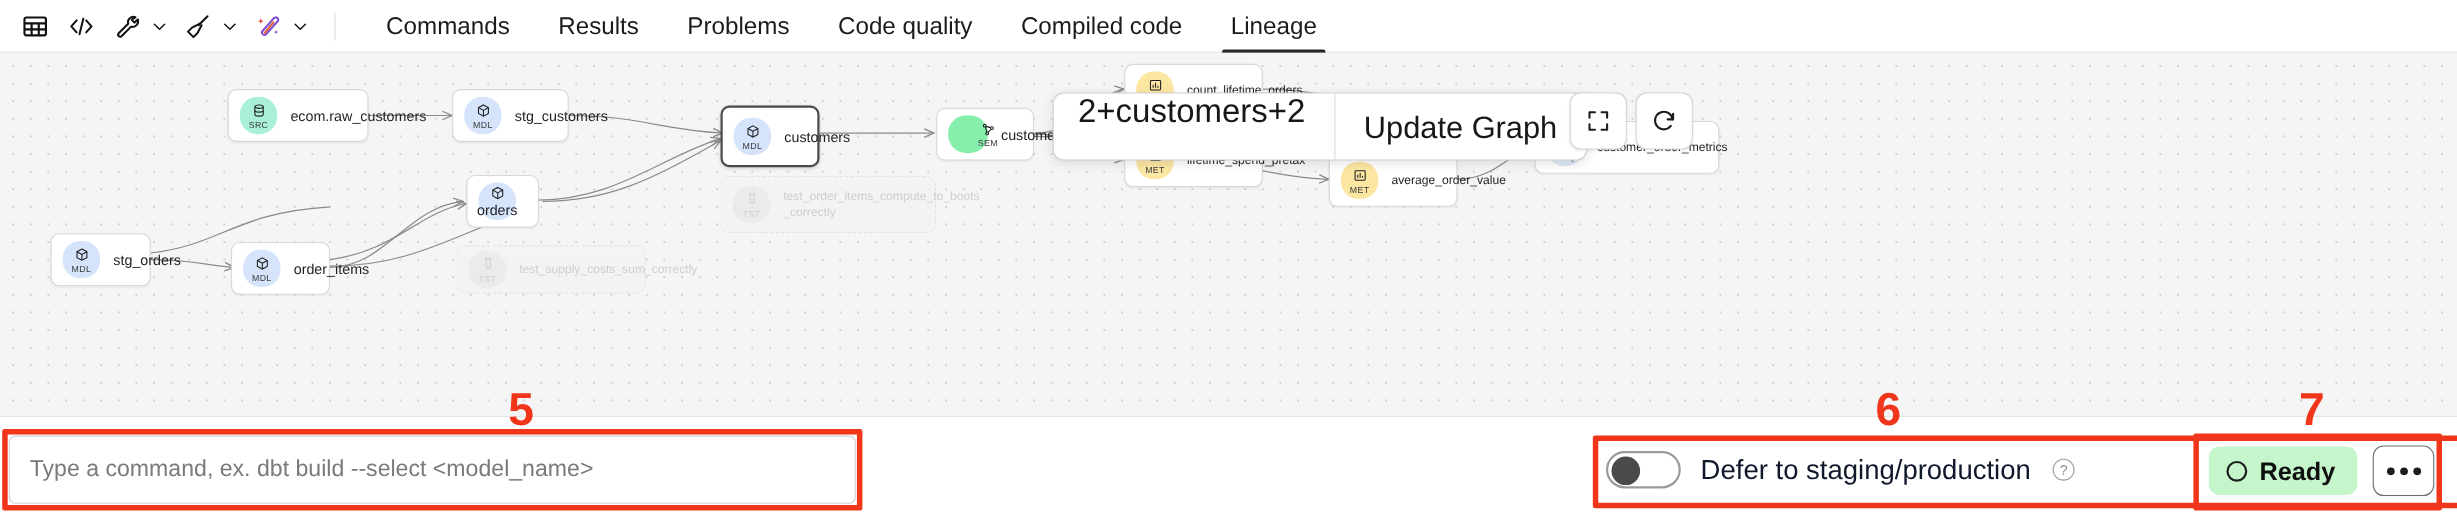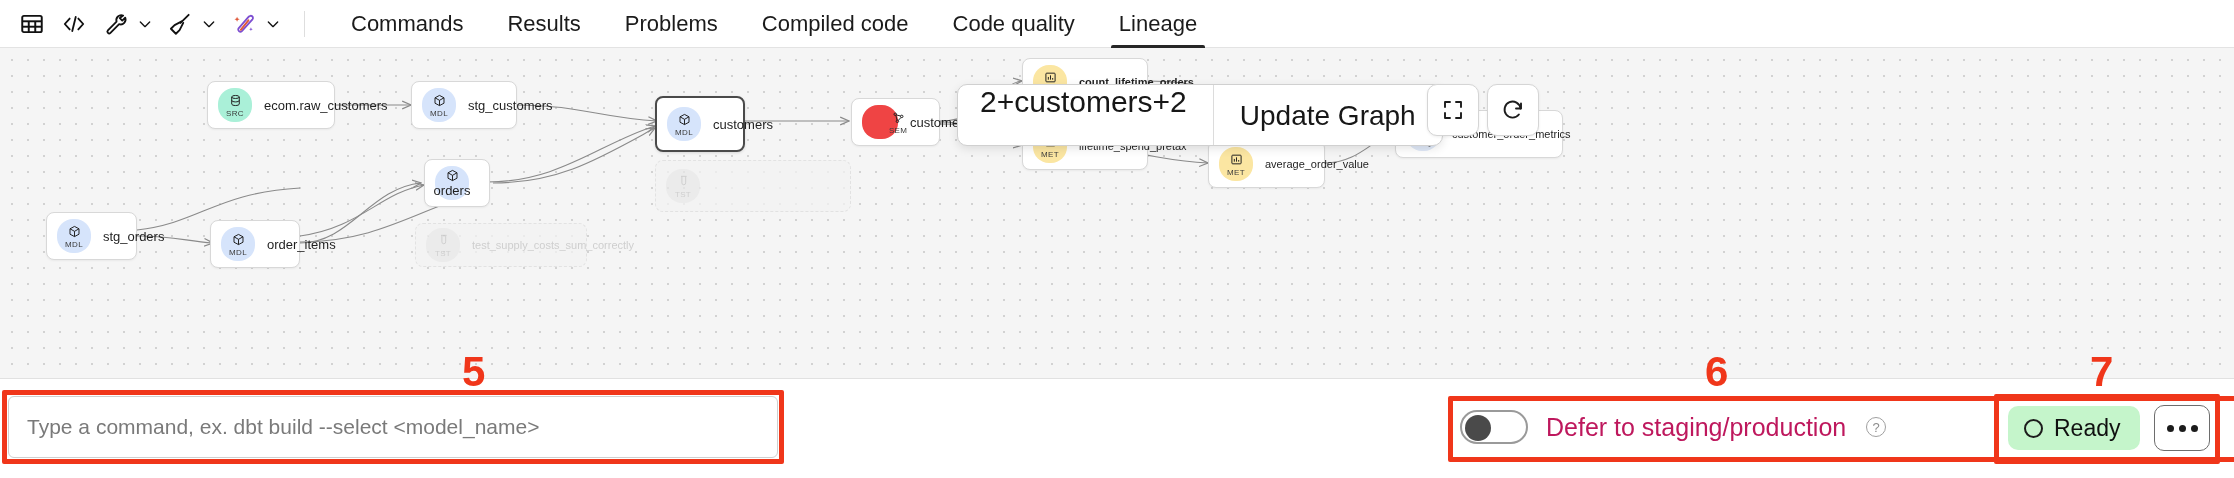--- a/index.html
+++ b/index.html
@@ -62,21 +62,21 @@
 
   .badge {
     width: 34px; height: 34px; border-radius: 16px; flex: 0 0 34px;
     display: flex; flex-direction: column; align-items: center; justify-content: center;
     margin-right: 12px;
   }
   .badge .glyph { line-height: 1; display: flex; align-items:center; justify-content:center; height: 15px;}
   .badge .kind { font-size: 8px; letter-spacing: .3px; color: #3a3a3a; margin-top: 1px; }
   .badge-SRC { background: #aaf0d8; }
   .badge-MDL { background: #d6e4fb; }
-  .badge-SEM { background: #ef4444; padding-left: 36px; }
+  .badge-SEM { background: #86efac; padding-left: 36px; }
   .badge-MET { background: #fbe6a2; }
   .badge-TST { background: #e8e8e8; }
   .badge-SVQ { background: #dfe8f7; }
   .node-label { font-size: 13px; color: #1f1f1f; white-space: nowrap; }
   .node.ghost .node-label { color: #c2c2c2; }
   .node.ghost .badge .kind { color: #c2c2c2; }
   .node-label.two-line { line-height: 14px; white-space: normal; max-width: 175px; }
   .node-label.tiny { font-size: 11px; }
 
   
@@ -122,34 +122,34 @@
     display: flex; align-items: center; gap: 18px;
   }
   .toggle {
     width: 68px; height: 34px; border-radius: 18px;
     background: #ffffff; border: 2px solid #9a9a9a; position: relative; cursor: pointer;
   }
   .toggle .knob {
     position: absolute; left: 3px; top: 3px; width: 26px; height: 26px; border-radius: 50%;
     background: #4a4a4a;
   }
-  .defer-label { font-size: 25px; color: #be185d; white-space: nowrap; }
+  .defer-label { font-size: 25px; color: #0f172a; white-space: nowrap; }
   .help-icon {
     width: 20px; height: 20px; border-radius: 50%; border: 1.6px solid #a0a0a0;
     color: #8d8d8d; font-size: 13px; display: flex; align-items: center; justify-content: center;
     cursor: pointer; margin-left: 2px;
   }
 
   .status-group { position: absolute; left: 2008px; top: 405px; display: flex; align-items: center; gap: 14px; }
   .ready-pill {
     display: flex; align-items: center; gap: 11px;
     background: #c5f5cb; border-radius: 10px; height: 44px; padding: 0 20px 0 16px; cursor: pointer;
   }
   .ready-dot { width: 19px; height: 19px; border-radius: 50%; border: 2.4px solid #1c1c1c; }
-  .ready-text { font-size: 23px; color: #101010; font-weight: normal; }
+  .ready-text { font-size: 23px; color: #101010; font-weight: bold; }
   .more-btn {
     width: 56px; height: 46px; border: 1.6px solid #6d6d6d; border-radius: 10px;
     display: flex; align-items: center; justify-content: center; gap: 5px; cursor: pointer; background:#fff;
   }
   .more-btn span { width: 7px; height: 7px; border-radius: 50%; background: #1c1c1c; }
 
   
   .anno-box { position: absolute; border: 5px solid #f0361a; pointer-events: none; border-radius: 2px; }
   .anno-num { position: absolute; color: #f0361a; font-size: 42px; font-weight: bold; pointer-events: none; }
 </style>
@@ -234,24 +234,24 @@
       <div class="tab">
           <span>Commands</span>
         </div>
       <div class="tab">
           <span>Results</span>
         </div>
       <div class="tab">
           <span>Problems</span>
         </div>
       <div class="tab">
+          <span>Code quality</span>
+        </div>
+      <div class="tab">
           <span>Compiled code</span>
-        </div>
-      <div class="tab">
-          <span>Code quality</span>
         </div>
       <div class="tab active">
           <span>Lineage</span>
         </div>
     </div>
   </div>
 
   <div class="canvas">
 
     <svg class="edges">
@@ -329,21 +329,21 @@
               <circle cx="18" cy="10" r="2.3"></circle>
               <circle cx="10" cy="19" r="2.3"></circle>
               <path d="M7.8 7.2 16 9.3M7.2 8 9.2 16.8M16.6 12 11.6 17.3"></path>
             </svg>
         </span>
         <span class="kind">SEM</span>
       </div>
       <span class="node-label">customers</span>
     </div>
 
-    <div class="node" style="left:1022px; top:10px; width:126px;font-weight:bold;">
+    <div class="node" style="left:1022px; top:10px; width:126px;">
       <div class="badge badge-MET">
         <span class="glyph">
           <svg width="13" height="13" viewBox="0 0 24 24" fill="none" stroke="#1f1f1f" stroke-width="1.8">
               <rect x="3.5" y="4" width="17" height="16" rx="1.5"></rect>
               <line x1="8" y1="16" x2="8" y2="11"></line>
               <line x1="12" y1="16" x2="12" y2="8"></line>
               <line x1="16" y1="16" x2="16" y2="13"></line>
             </svg>
         </span>
         <span class="kind">MET</span>
@@ -436,20 +436,21 @@
     <div class="node ghost" style="left:655px; top:112px; width:196px; height:52px;">
       <div class="badge badge-TST">
         <span class="glyph">
           <svg width="13" height="13" viewBox="0 0 24 24" fill="none" stroke="#c2c2c2" stroke-width="1.8">
               <path d="M9 2.5v12a3.5 3.5 0 0 0 7 0v-12"></path>
               <line x1="7.4" y1="2.5" x2="17.6" y2="2.5"></line>
             </svg>
         </span>
         <span class="kind">TST</span>
       </div>
+      <span class="node-label two-line tiny">test_order_items_compute_to_boots _correctly</span>
     </div>
 
     <div class="node ghost" style="left:415px; top:175px; width:172px; height:44px;">
       <div class="badge badge-TST">
         <span class="glyph">
           <svg width="13" height="13" viewBox="0 0 24 24" fill="none" stroke="#c2c2c2" stroke-width="1.8">
               <path d="M9 2.5v12a3.5 3.5 0 0 0 7 0v-12"></path>
               <line x1="7.4" y1="2.5" x2="17.6" y2="2.5"></line>
             </svg>
         </span>

